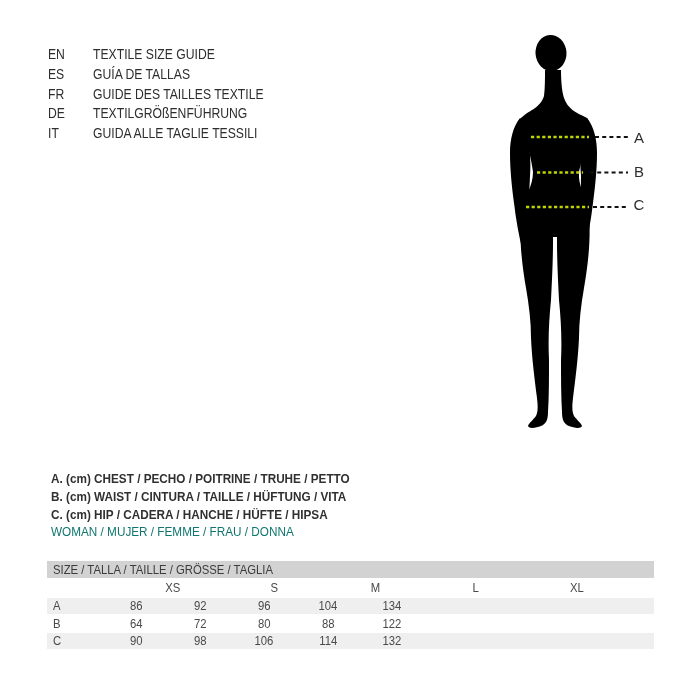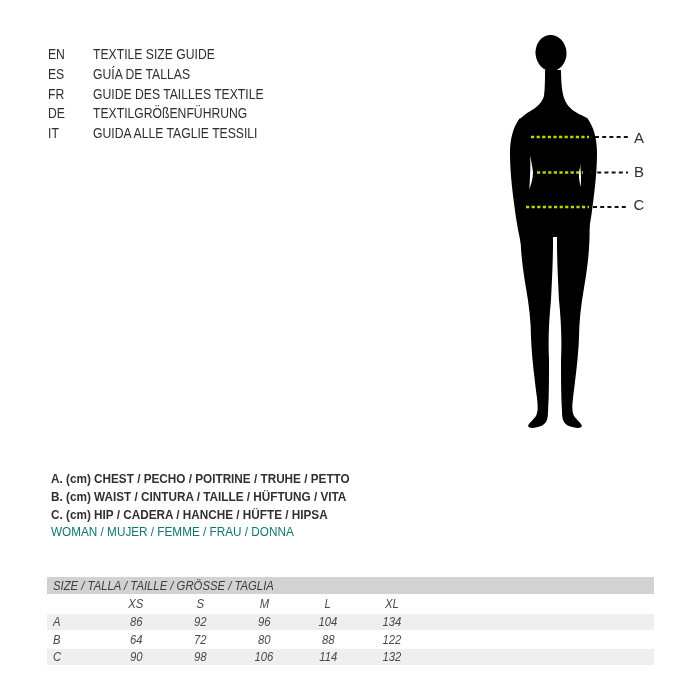--- a/index.html
+++ b/index.html
@@ -27,24 +27,24 @@
     font-size:15px;color:#2e2e2e;text-align:center;
   }
   #marker-a{top:130px;} #marker-b{top:164px;} #marker-c{top:197px;}
 
   
   .legend-block{position:absolute;left:51px;top:470px;font-weight:bold;}
   .legend-line{height:18.2px;line-height:18.2px;font-size:13.5px;color:#303030;}
   .gender-line{position:absolute;left:51px;top:523px;height:18px;line-height:18px;font-size:13.5px;color:#0f766e;}
 
   
-  .size-table{position:absolute;left:47px;top:577px;width:607px;font-size:13px;color:#4a4a4a;font-style:italic;}
+  .size-table{position:absolute;left:47px;top:561px;width:607px;font-size:13px;color:#4a4a4a;}
   .t-row{display:flex;align-items:center;}
   .t-band{height:17px;line-height:17px;background:#d2d2d2;color:#3c3c3c;padding-left:6px;box-sizing:border-box;}
-  .t-cols{height:17px;line-height:17px;margin-top:1px;background:#fff;}
+  .t-cols{height:17px;line-height:17px;margin-top:1px;background:#fff;gap:37px;}
   .t-data{height:15.5px;line-height:15.5px;margin-top:2px;}
   .t-stripe{background:#efefef;}
   .t-label{width:57px;padding-left:6px;box-sizing:border-box;text-align:left;}
   .t-cell{width:64px;text-align:center;}
 </style>
 </head>
 <body>
 
 <div class="canvas">
 

